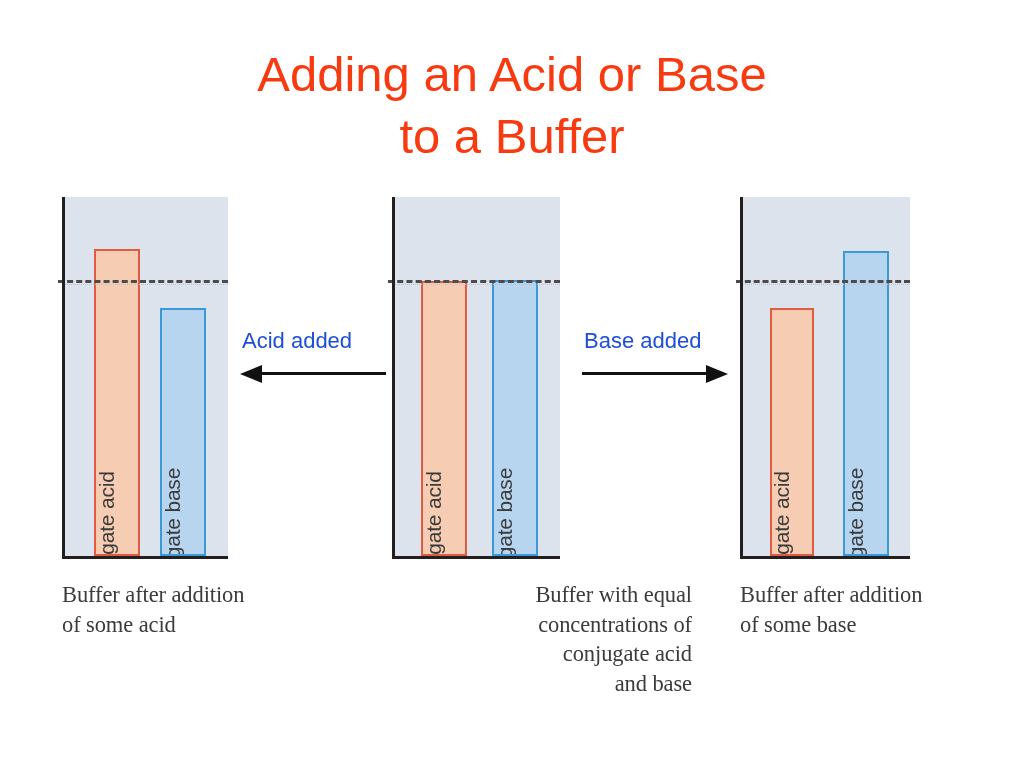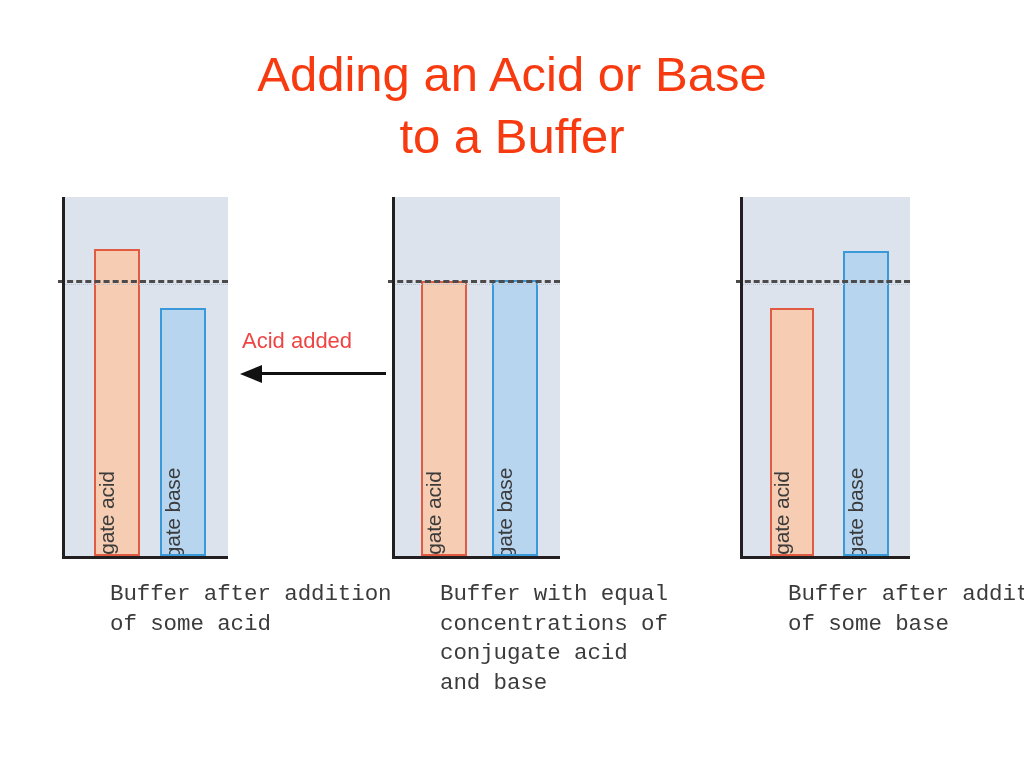--- a/index.html
+++ b/index.html
@@ -117,21 +117,21 @@
   .arrow-group {
     position: absolute;
   }
   .arrow-label {
     position: absolute;
     left: 0;
     top: 0;
     white-space: nowrap;
     font-family: "Liberation Sans", sans-serif;
     font-size: 22px;
-    color: #ef4444;
+    color: #1d4ed8;
     line-height: 1;
     text-align: right;
   }
   .arrow-line {
     position: absolute;
     height: 3px;
     background: #111111;
   }
   .arrow-head {
     position: absolute;
@@ -145,27 +145,26 @@
   }
   .arrow-head.right {
     border-top: 9px solid transparent;
     border-bottom: 9px solid transparent;
     border-left: 22px solid #111111;
   }
 
   
   .caption {
     position: absolute;
-    font-family: Liberation Mono, monospace;
+    font-family: Liberation Serif, serif;
     font-size: 22.5px;
     color: #3b3b3c;
     line-height: 1.32;
     white-space: pre-line;
     letter-spacing: -0.1px;
-    margin-left: 48px;
   }
 </style>
 </head>
 <body>
 
 <div id="slide-title">Adding an Acid or Base
 to a Buffer</div>
 
 <div id="figure">
 
@@ -205,25 +204,30 @@
       <span class="bar-label">Conjugate base</span>
     </div>
 
     <div class="ref-line-shadow" style="left:0px; width:168px; top:87px;"></div>
     <div class="ref-line" style="left:-4px; width:172px; top:83px;"></div>
 
     <div class="axis-y"></div>
     <div class="axis-x" style="width:168px;"></div>
   </div>
 
-  <div class="caption" style="left:392px; top:580px; width:300px;">Buffer with equal
+  <div class="caption" style="left:392px; top:580px; width:300px;text-align:right;">Buffer with equal
 concentrations of
 conjugate acid
 and base</div>
 
+  <div class="arrow-group" style="left:582px; top:330px; width:145px; height:60px;">
+    <span class="arrow-label" style="left:2px; top:0px;">Base added</span>
+    <div class="arrow-line" style="left:0px; top:42px; width:126px;"></div>
+    <div class="arrow-head right" style="left:124px; top:35px;"></div>
+  </div>
 
   <div class="panel" style="left:740px; width:170px;">
     <div class="panel-bg"></div>
 
     <div class="bar bar-acid" style="left:30px; width:44px; top:111px; bottom:3px;">
       <span class="bar-label">Conjugate acid</span>
     </div>
     <div class="bar bar-base" style="left:103px; width:46px; top:54px; bottom:3px;">
       <span class="bar-label">Conjugate base</span>
     </div>

